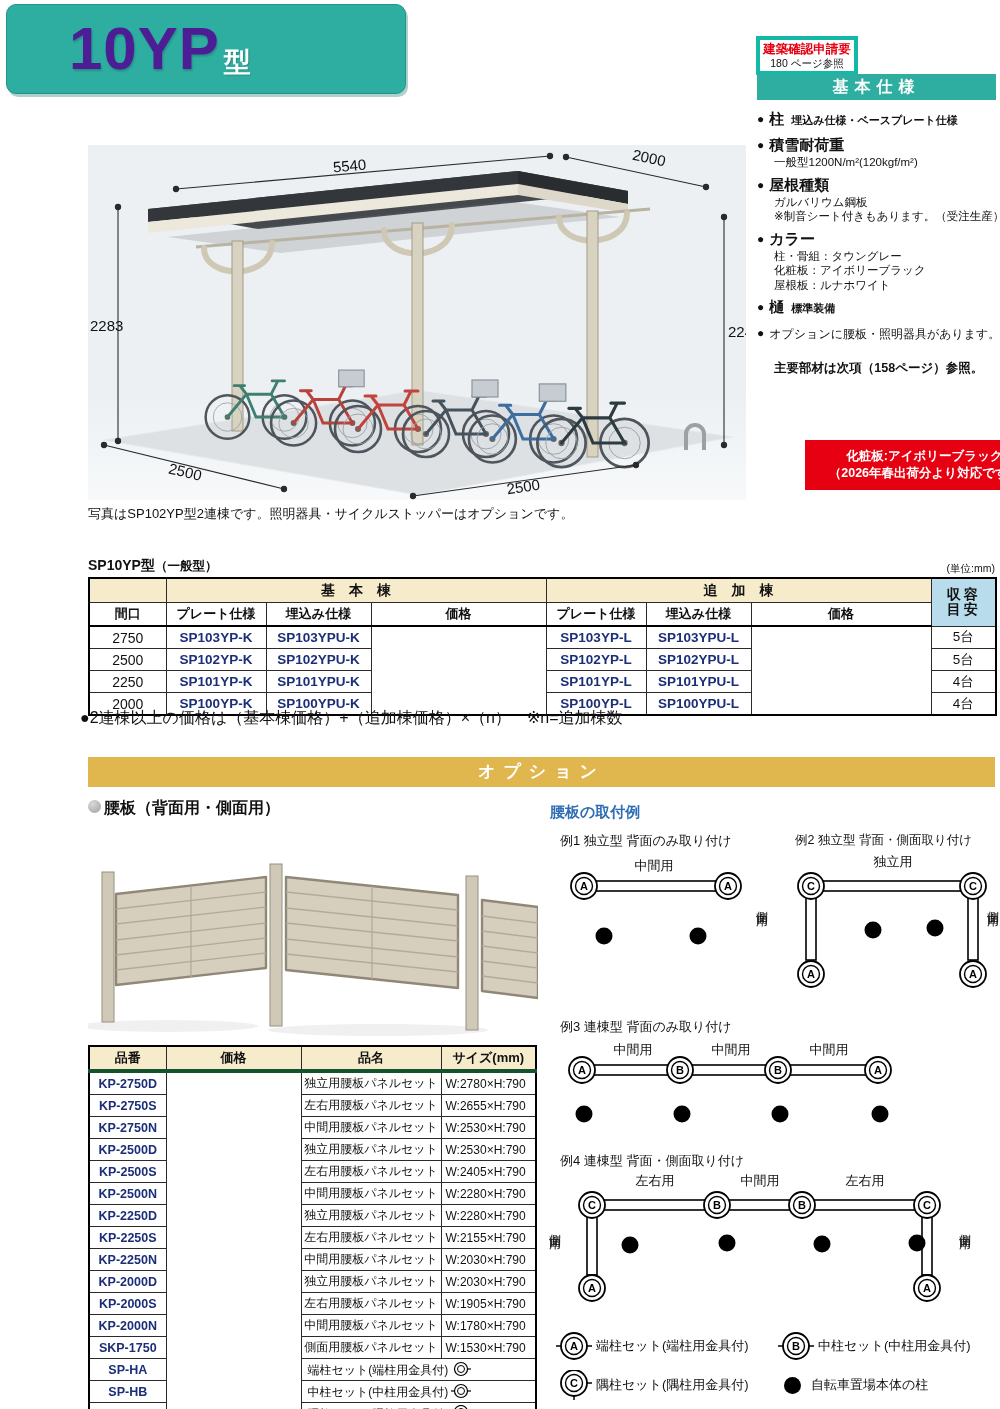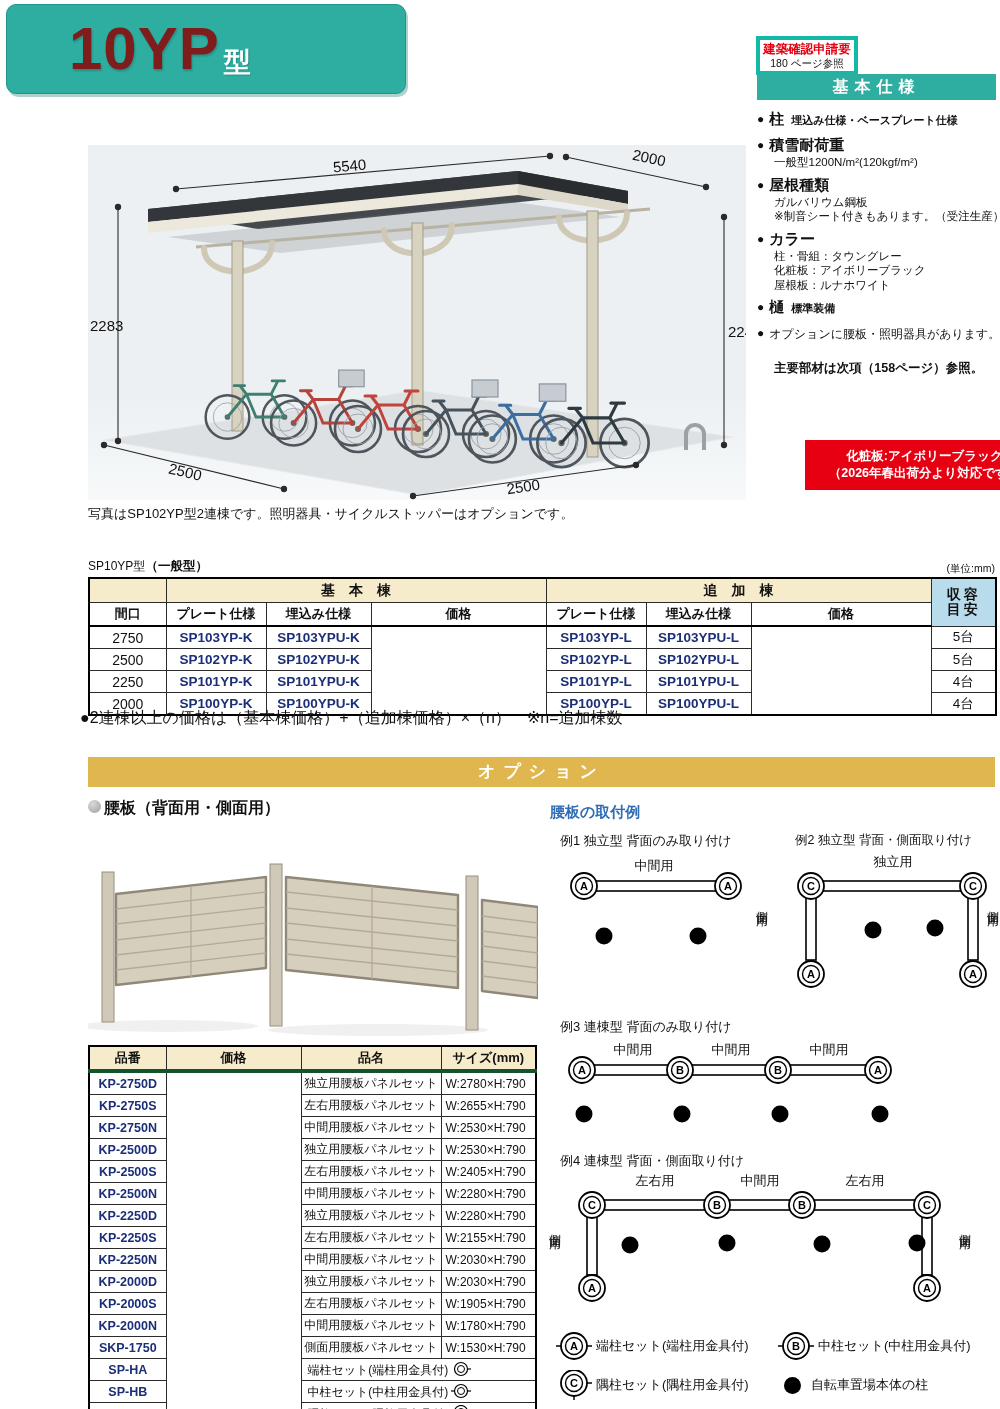--- a/index.html
+++ b/index.html
@@ -4,21 +4,21 @@
 <style>
   html,body{margin:0;padding:0;background:#fff;}
   .page{position:relative;width:1000px;height:1409px;background:#fff;overflow:hidden;
         font-family:"Liberation Sans","DejaVu Sans",sans-serif;color:#111;}
   .abs{position:absolute;}
 
   
   .model-badge{left:6px;top:4px;width:400px;height:90px;background:#2EADA1;
     border:1px solid #1f958a;border-radius:10px;box-shadow:2px 3px 0 rgba(30,120,112,.35);
     display:flex;align-items:center;padding-left:62px;box-sizing:border-box;}
-  .model-name{font-size:60px;font-weight:800;color:#7f1d1d;letter-spacing:1px;
+  .model-name{font-size:60px;font-weight:800;color:#4c1d95;letter-spacing:1px;
     text-shadow:1px 2px 2px rgba(0,0,0,.18);line-height:1;}
   .model-suffix{font-size:27px;font-weight:800;color:#fff;margin-left:4px;margin-top:26px;
     text-shadow:1px 1px 1px rgba(0,0,0,.18);}
 
   
   .permit{left:756px;top:36px;width:102px;border:4px solid #14b8a6;background:#fff;
     text-align:center;padding:2px 2px 1px;box-sizing:border-box;}
   .permit-l1{color:#E60012;font-weight:bold;font-size:12.5px;line-height:15px;white-space:nowrap;}
   .permit-l2{color:#111;font-size:10.5px;line-height:13px;white-space:nowrap;}
 
@@ -38,21 +38,21 @@
     text-align:center;font-weight:bold;font-size:12.5px;line-height:17px;
     display:flex;flex-direction:column;justify-content:center;box-sizing:border-box;margin-left:48px;}
 
   
   .photo{left:88px;top:145px;width:658px;height:355px;
     background:linear-gradient(#ecf0f3 70%,#f7f9fa);}
   .photo-caption{left:88px;top:505px;font-size:13px;color:#111;}
 
   
   .tbl-title-row{left:88px;top:556px;width:907px;height:20px;}
-  .tbl-title{font-size:12px;font-weight:normal;}
+  .tbl-title{font-size:14px;font-weight:bold;}
   .tbl-title-suffix{font-size:12.5px;font-weight:bold;}
   .tbl-unit{position:absolute;right:0;top:6px;font-size:10.5px;}
   table{border-collapse:collapse;table-layout:fixed;}
   .main-table{left:88px;top:577px;width:907px;border:2px solid #000;}
   .main-table td{border:1px solid #2b2b2b;text-align:center;padding:0;overflow:hidden;white-space:nowrap;}
   .main-table .h1 td{height:23px;font-size:14px;font-weight:bold;}
   .main-table .beige{background:#F6EBCB;}
   .main-table .group{letter-spacing:14px;padding-left:14px;}
   .main-table .cap-h{background:#B9DCEC;font-size:13px;font-weight:bold;line-height:15px;letter-spacing:3px;padding-left:1px;}
   .main-table .h2 td{height:22px;font-size:13px;font-weight:600;border-bottom:2px solid #000;}

